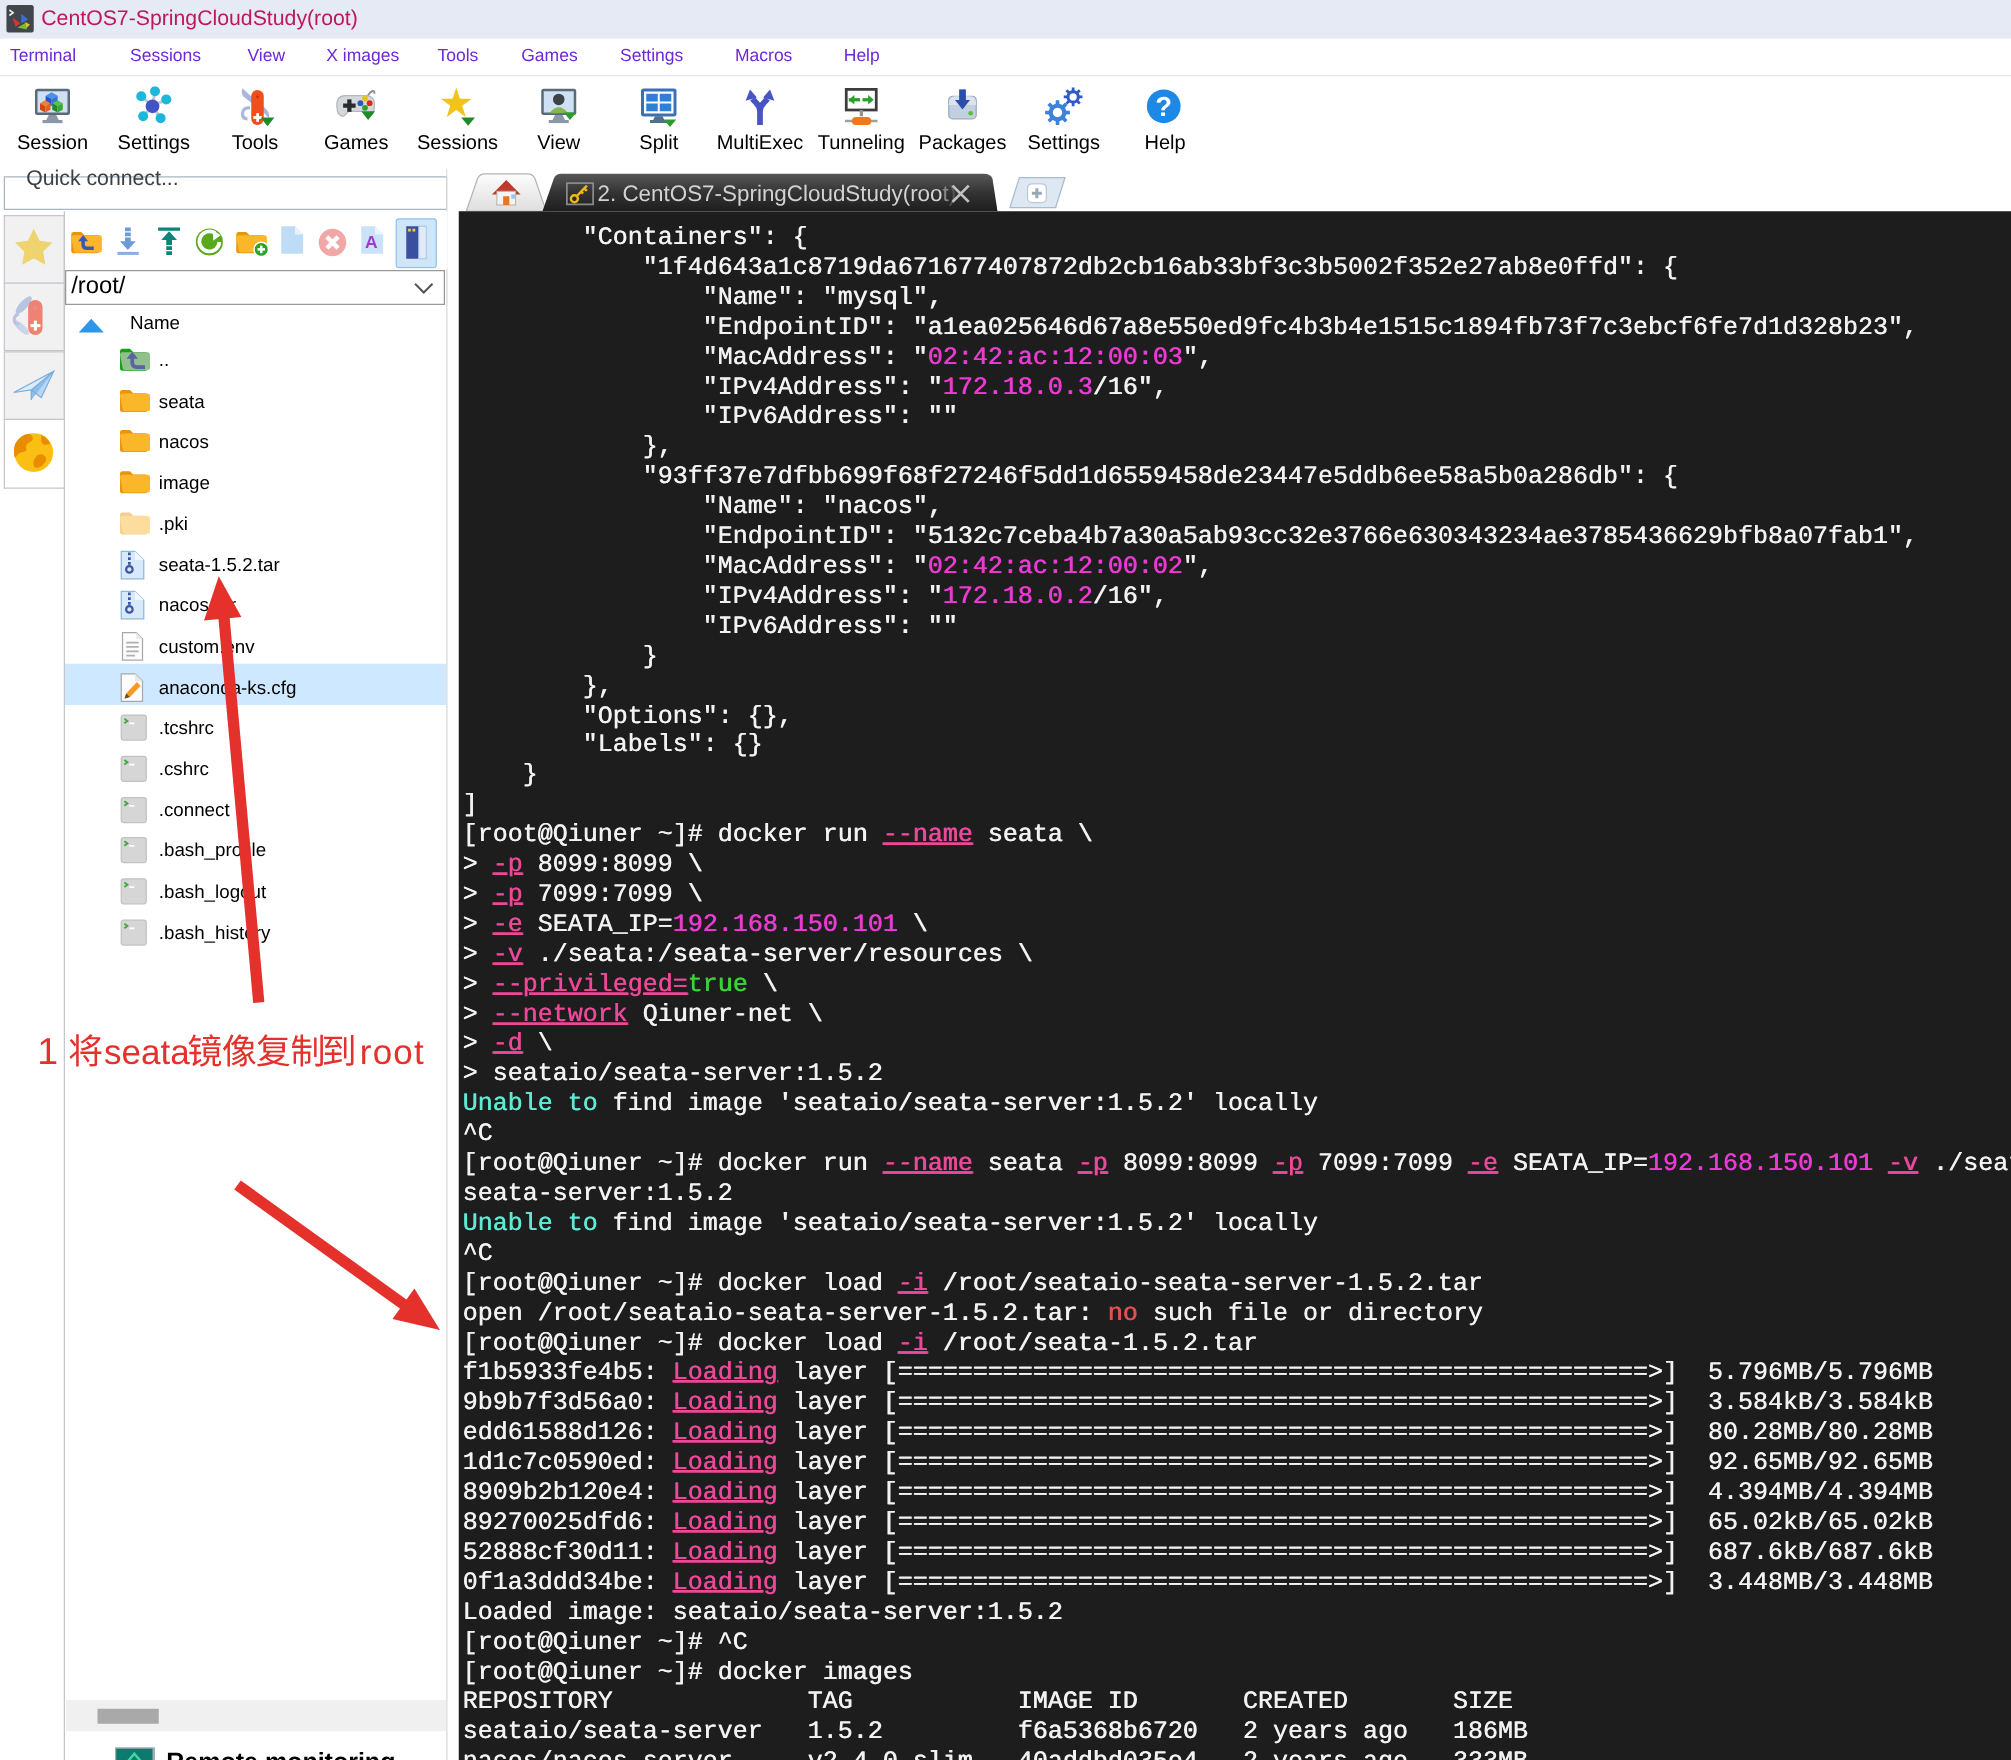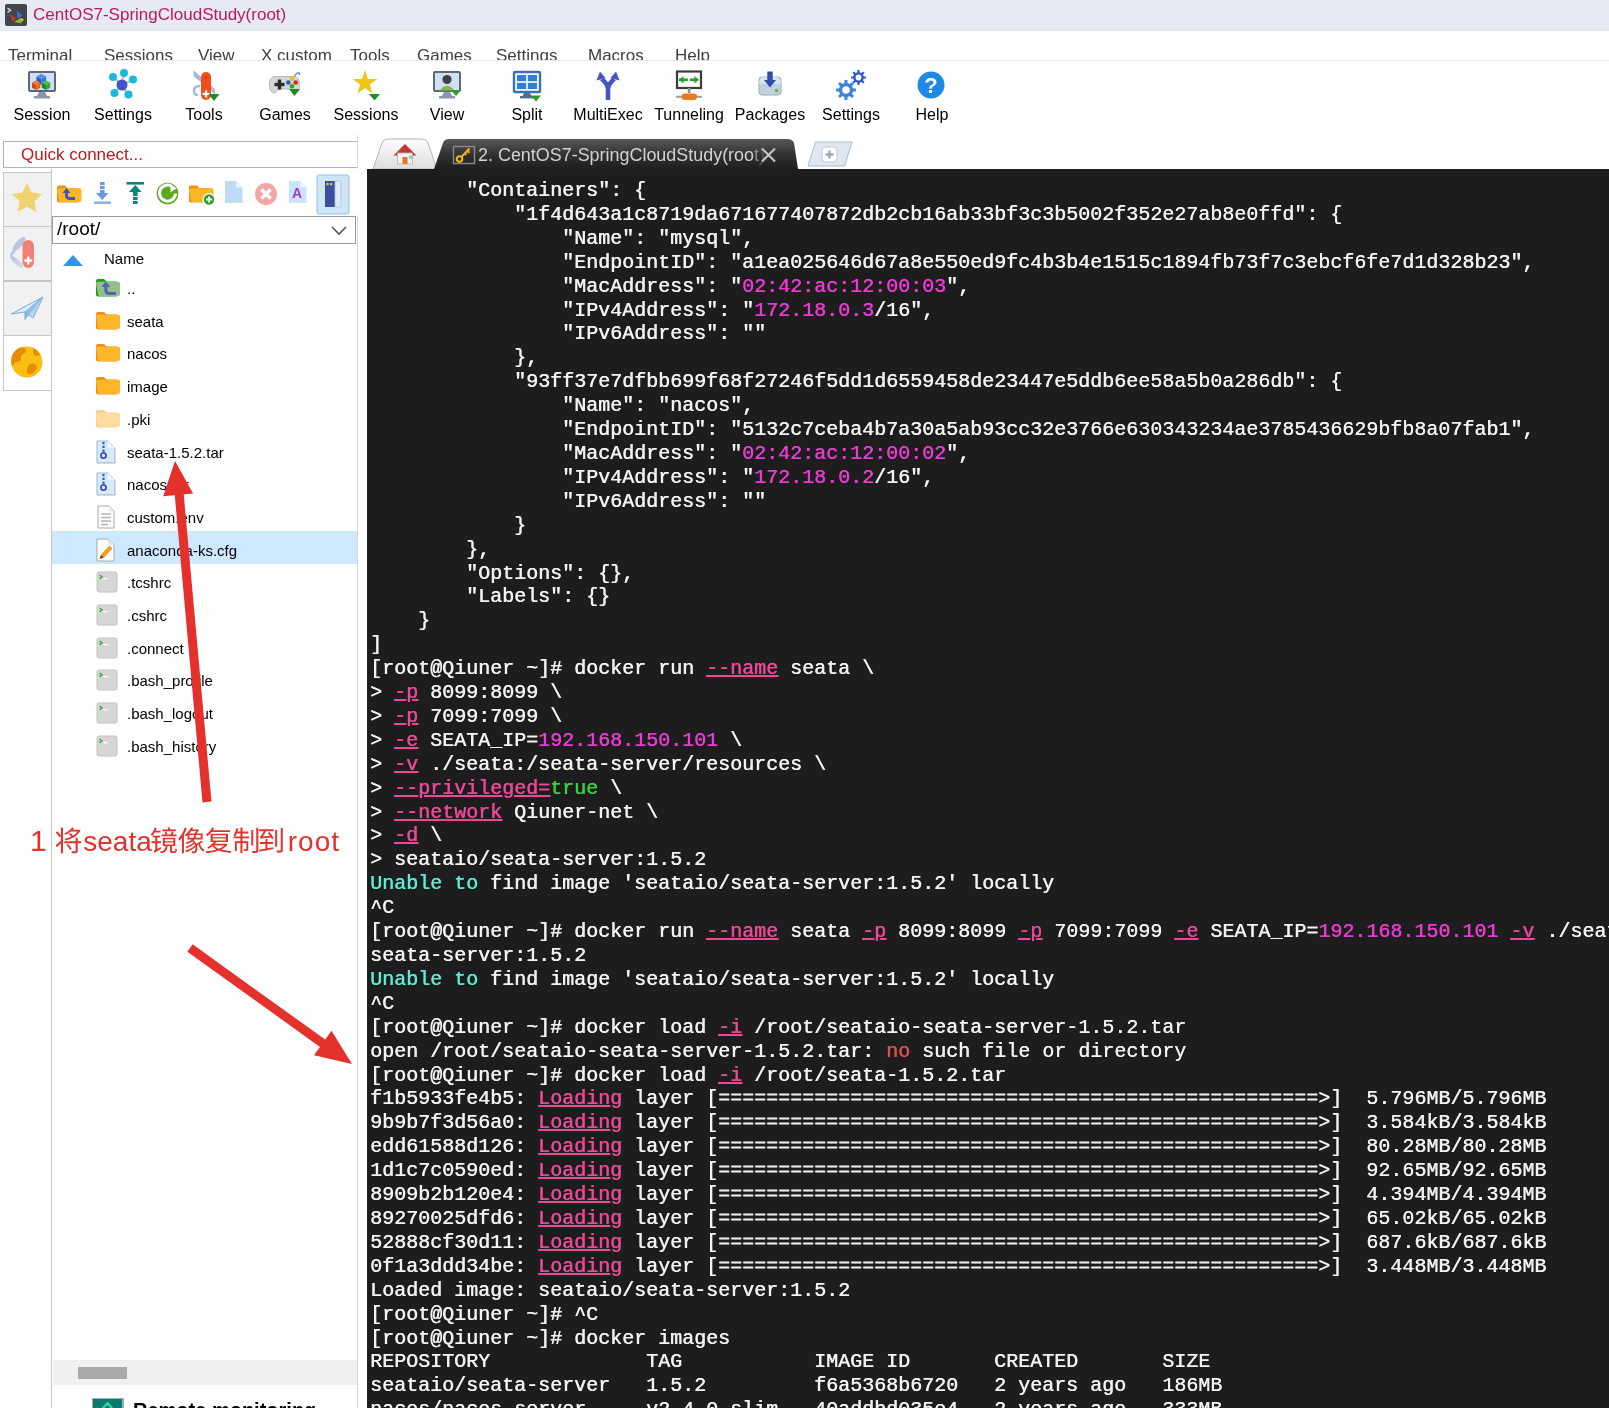--- a/index.html
+++ b/index.html
@@ -4,28 +4,28 @@
 <style>
 * { margin:0; padding:0; box-sizing:border-box; }
 html,body { width:1609px; height:1408px; overflow:hidden; }
 body { position:relative; font-family:"Liberation Sans",sans-serif; background:#fff; }
 .abs { position:absolute; }
 
 #titlebar { left:0; top:0; width:1609px; height:31px; background:#e6eaf5; }
 #title { left:33px; top:5px; font-size:17px; color:#be185d; }
 
 #menubar { left:0; top:31px; width:1609px; height:29px; background:#fff; }
-.mi { position:absolute; top:15px; font-size:17px; color:#404040; }
+.mi { position:absolute; top:5px; font-size:14px; color:#6d28d9; }
 
 #toolbar { left:0; top:60px; width:1609px; height:75px; background:#fff; border-top:1px solid #e8e8e8; }
 .tbi { position:absolute; top:8px; width:34px; height:34px; }
 .tbl { position:absolute; top:45px; font-size:16px; color:#000; text-align:center; width:110px; }
 
 #qc { left:3px; top:141px; width:355px; height:27px; background:#fff; border:1px solid #abb5bf; }
-#qctext { left:21px; top:145px; font-size:17px; color:#b91c1c; }
+#qctext { left:21px; top:133px; font-size:17px; color:#404040; }
 .sbtn { position:absolute; left:3px; width:49px; height:56px; background:#f1f1f1; border:1px solid #c3c7cb; }
 .sbtn.active { background:#fff; border-right:none; width:50px; }
 #leftline { left:51px; top:169px; width:1px; height:1239px; background:#c3c7cb; }
 #panelline { left:357px; top:135px; width:1px; height:1273px; background:#d8d8d8; }
 #filepanel { left:52px; top:169px; width:305px; height:1239px; background:#fff; }
 #pathbox { left:52px; top:216px; width:304px; height:28px; background:#fff; border:1px solid #999; }
 #pathtext { left:57px; top:218px; font-size:19px; color:#000; }
 .frow { position:absolute; left:0; width:305px; height:33px; }
 .frow .nm { position:absolute; left:75px; top:8px; font-size:15px; color:#000; }
 .frow .ic { position:absolute; left:43px; top:4px; }
@@ -54,21 +54,21 @@
     <path d="M2.5,4 l3,2.2 -3,2.2" stroke="#e8e8e8" stroke-width="1.3" fill="none"></path>
     <path d="M5,10 L11,14.5 L7.5,17.5 Z" fill="#e03030"></path>
     <path d="M12,7 L17.5,11.5 L12,14.5 Z" fill="#3b6fd4"></path>
     <path d="M9,18 L15,14.5 L16.5,19.5 Z" fill="#78c028"></path>
     <path d="M15,13.5 L19,15.5 L16,18.5 Z" fill="#e8c020"></path>
   </svg>
 <div class="abs" id="menubar">
 <span class="mi" style="left:8px">Terminal</span>
 <span class="mi" style="left:104px">Sessions</span>
 <span class="mi" style="left:198px">View</span>
-<span class="mi" style="left:261px">X custom</span>
+<span class="mi" style="left:261px">X images</span>
 <span class="mi" style="left:350px">Tools</span>
 <span class="mi" style="left:417px">Games</span>
 <span class="mi" style="left:496px">Settings</span>
 <span class="mi" style="left:588px">Macros</span>
 <span class="mi" style="left:675px">Help</span>
 </div>
 <div class="abs" id="toolbar">
     <svg class="tbi" style="left:25px" viewBox="0 0 34 34">
       <rect x="4" y="3" width="26" height="19" rx="1" fill="#cfe0f2" stroke="#5a6a78" stroke-width="2"></rect>
       <path d="M14,23 h6 l2,4 h-10 z" fill="#8a98a8"></path>

